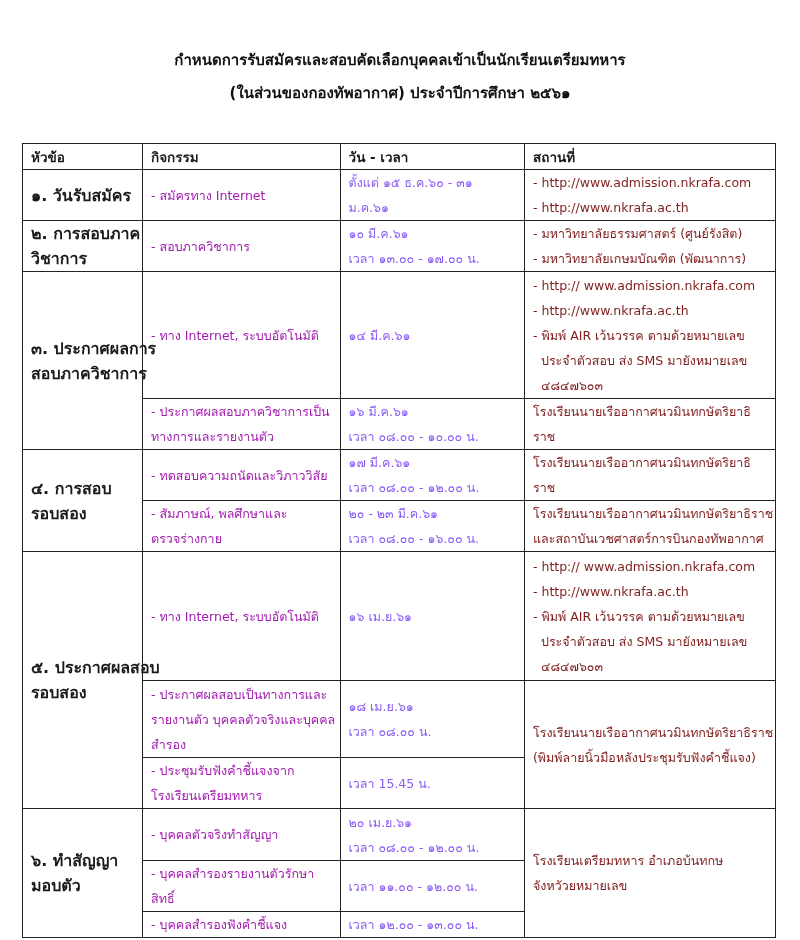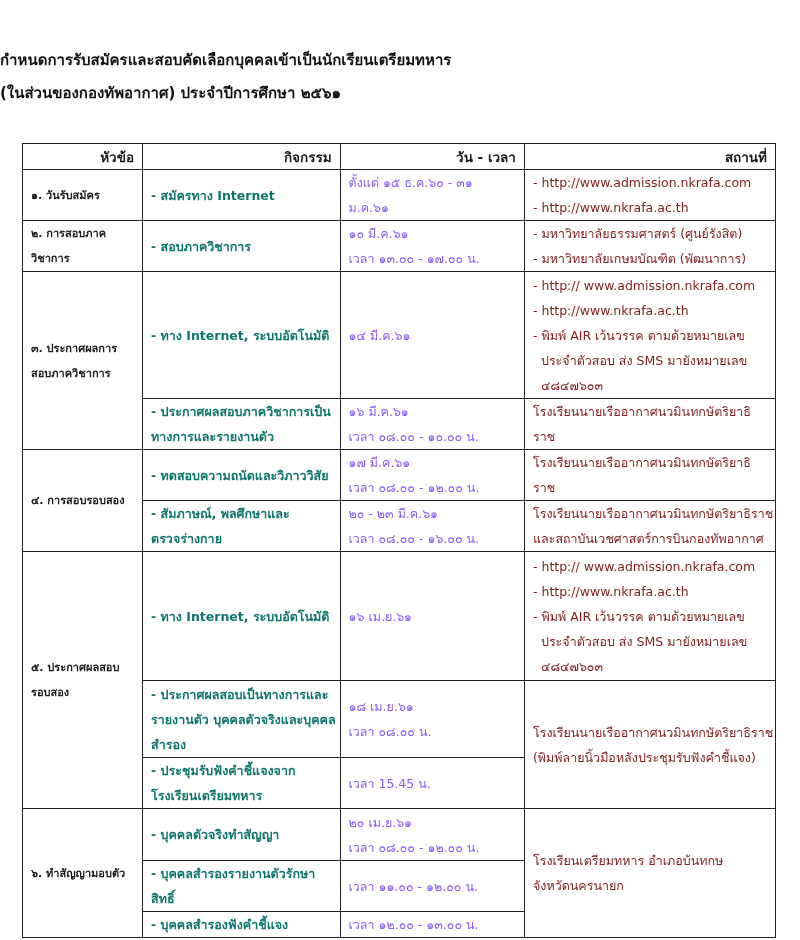--- a/index.html
+++ b/index.html
@@ -1,27 +1,27 @@
 <!DOCTYPE html>
 <html><head>
 <meta charset="utf-8">
 <style>
   html, body { margin:0; padding:0; background:#ffffff; }
   body { width:800px; height:940px; position:relative; overflow:hidden;
          font-family:"DejaVu Sans","Liberation Sans",sans-serif; color:#1a1a1a; }
-  .title { position:absolute; left:0; width:800px; 
+  .title { position:absolute; left:0; width:800px; text-align:center;
            font-weight:bold; font-size:15px; color:#111; }
   #t1 { top:48px; }
   #t2 { top:81px; }
   table.sched { position:absolute; left:22px; top:143px; width:754px;
            border-collapse:collapse; table-layout:fixed; font-size:12.5px; }
   table.sched td, table.sched th { border:1.5px solid #222; padding:0 8px; vertical-align:middle; }
-  th { font-weight:bold; font-size:13.5px; text-align:right; height:25px; }
-  td.topic { font-weight:bold; font-size:11px; text-align:left; padding-left:8px; line-height:25px; }
-  td.act { color:#0f766e; line-height:25px; padding-left:8px;font-weight:bold; }
+  th { font-weight:bold; font-size:13.5px; text-align:left; height:25px; }
+  td.topic { font-weight:bold; font-size:16px; text-align:left; padding-left:8px; line-height:25px; }
+  td.act { color:#a21caf; line-height:25px; padding-left:8px; }
   td.time { text-align:left; color:#8b5cf6; line-height:25px; }
   td.place { color:#7f1d1d; line-height:25px; padding-left:8px; }
   .ln { display:block; white-space:nowrap; }
   .c1 { width:110px; } .c2 { width:181px; } .c3 { width:169px; } .c4 { width:230px; }
 </style>
 </head>
 <body>
 
 <div class="title" id="t1">กำหนดการรับสมัครและสอบคัดเลือกบุคคลเข้าเป็นนักเรียนเตรียมทหาร</div>
 <div class="title" id="t2">(ในส่วนของกองทัพอากาศ) ประจำปีการศึกษา ๒๕๖๑</div>
@@ -162,21 +162,21 @@
 
   <tr style="height:52px">
     <td class="topic" rowspan="3">๖. ทำสัญญามอบตัว</td>
     <td class="act">- บุคคลตัวจริงทำสัญญา</td>
     <td class="time">
       <span class="ln">๒๐ เม.ย.๖๑</span>
       <span class="ln">เวลา ๐๘.๐๐ - ๑๒.๐๐ น.</span>
     </td>
     <td class="place" rowspan="3">
       <span class="ln">โรงเรียนเตรียมทหาร อำเภอบ้นทกษ</span>
-      <span class="ln">จังหวัดนครนายก</span>
+      <span class="ln">จังหวัวยหมายเลข</span>
     </td>
   </tr>
 
   <tr style="height:25px">
     <td class="act">- บุคคลสำรองรายงานตัวรักษาสิทธิ์</td>
     <td class="time">เวลา ๑๑.๐๐ - ๑๒.๐๐ น.</td>
   </tr>
 
   <tr style="height:25px">
     <td class="act">- บุคคลสำรองฟังคำชี้แจง</td>

